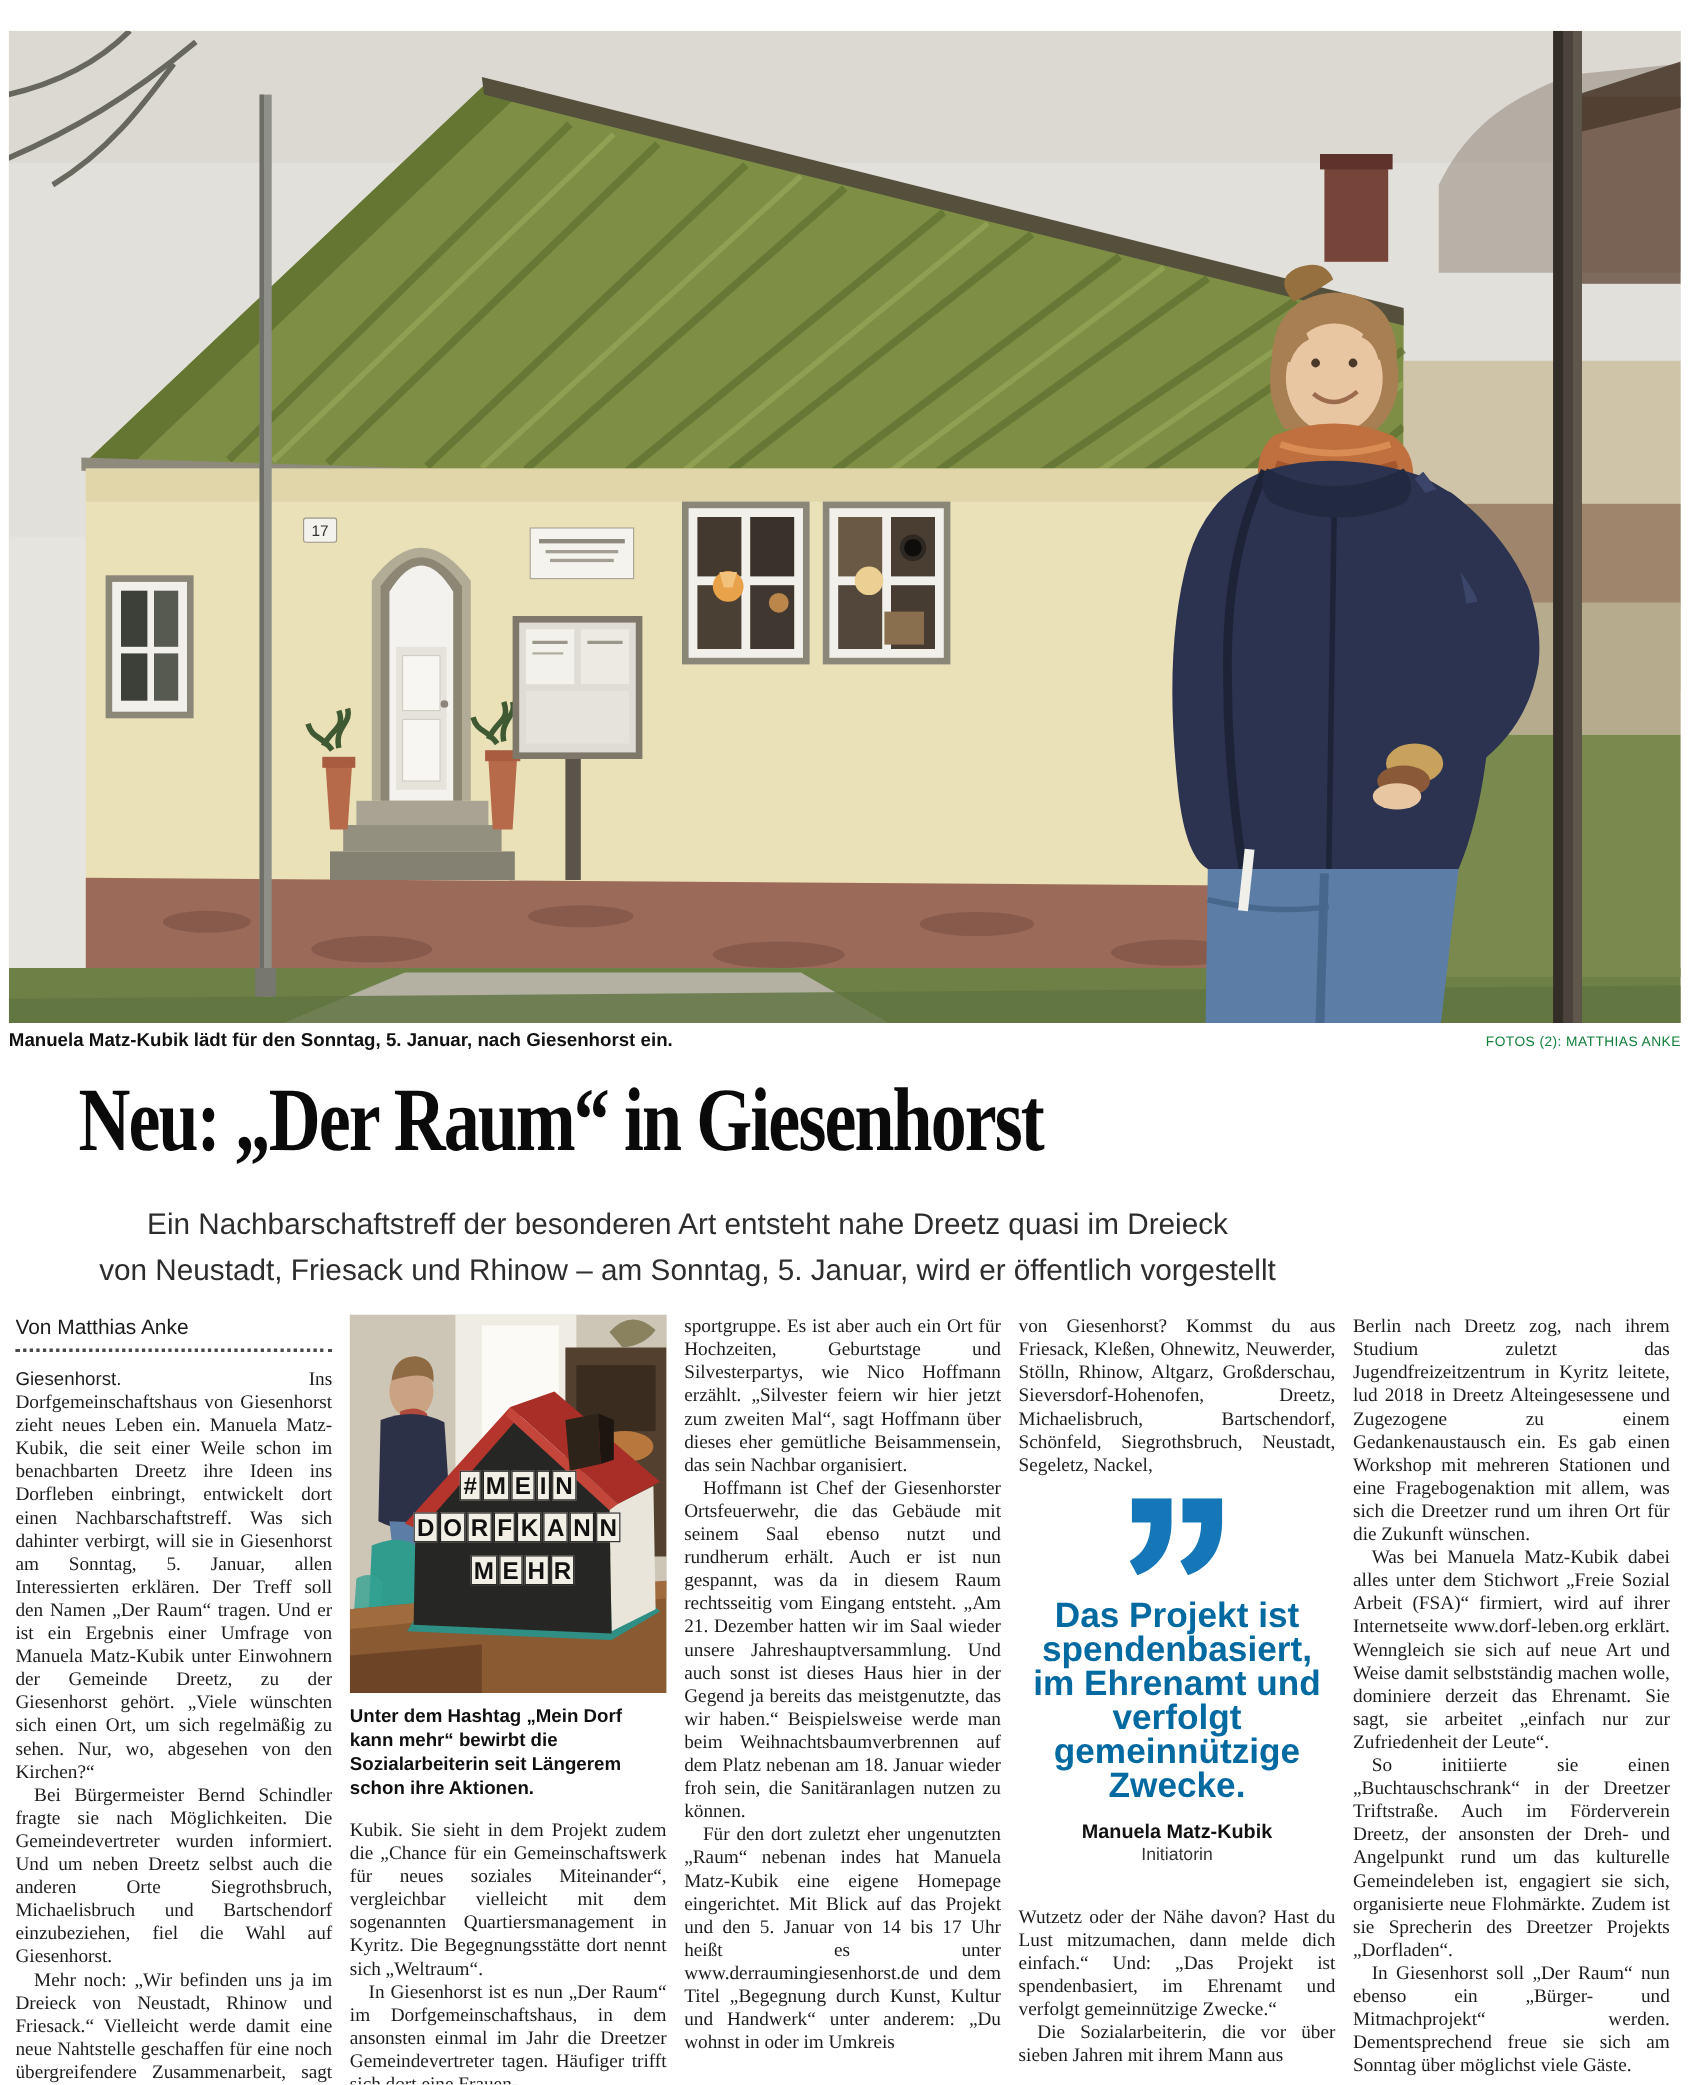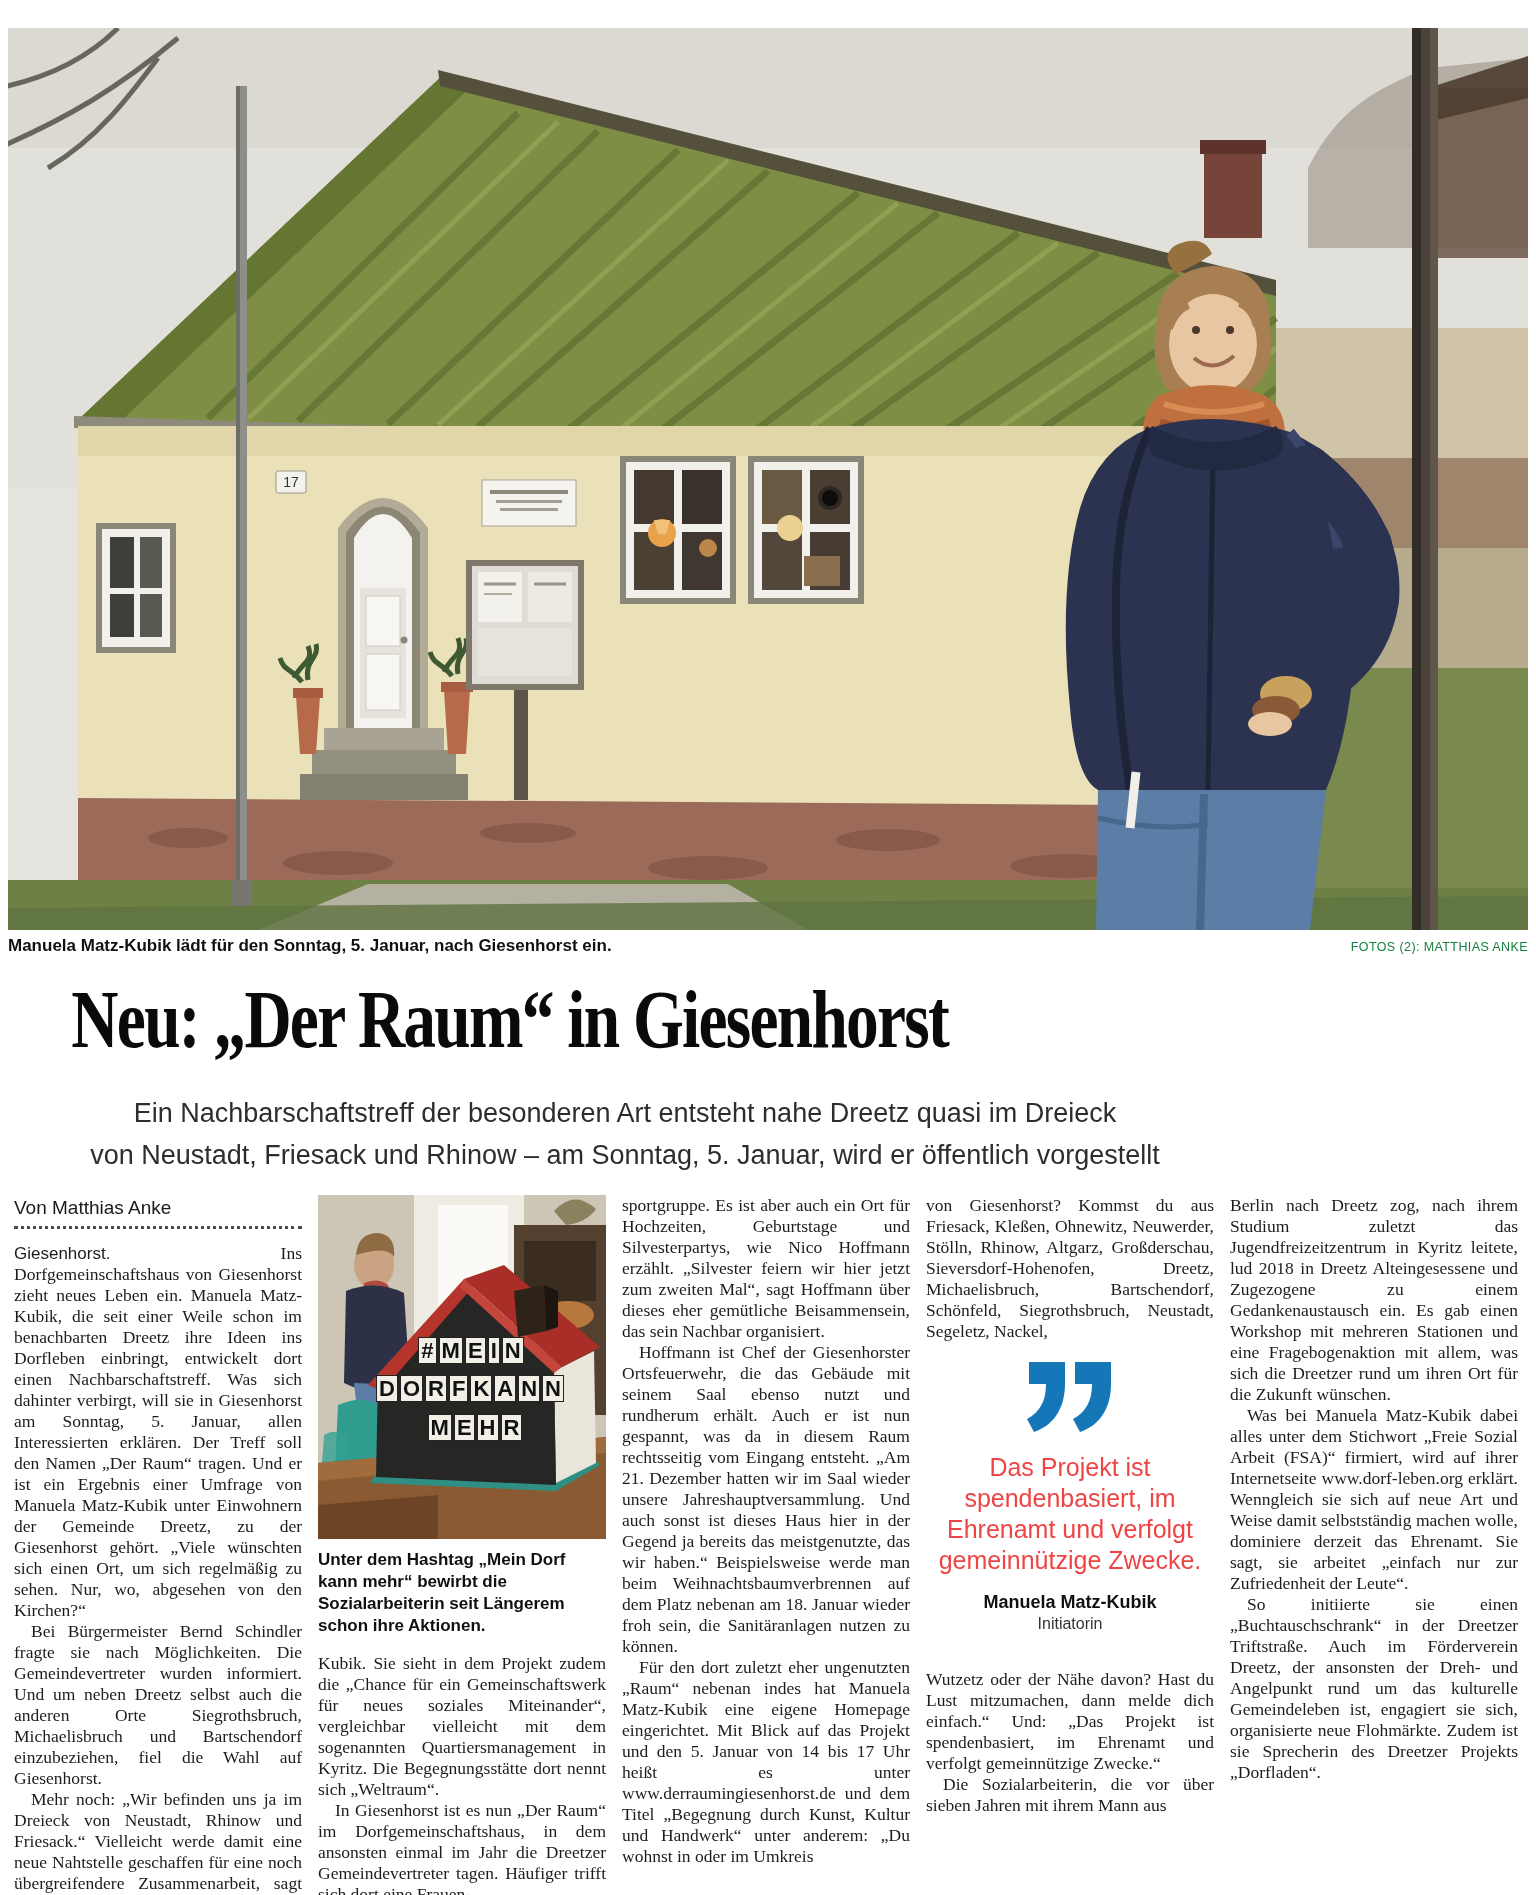--- a/index.html
+++ b/index.html
@@ -32,21 +32,21 @@
   .body-p.indent{text-indent:17px;}
   .lead-loc{font-family:"Liberation Sans",sans-serif;font-weight:normal;font-size:17px;}
   .inset-caption{font-family:"Liberation Sans",sans-serif;font-weight:bold;font-size:17px;line-height:22px;color:#101010;margin:10px 0 16px 0;}
 
   
   .inset-photo{position:relative;width:288px;height:344px;overflow:hidden;background:#cfc6b8;}
 
   
   .pullquote{padding:16px 0 10px 0;text-align:center;}
   .pq-icon{margin:4px auto 14px auto;width:86px;}
-  .pq-text{font-family:"Liberation Sans",sans-serif;font-weight:400;font-size:25px;line-height:31px;color:#ef4444;}
+  .pq-text{font-family:"Liberation Sans",sans-serif;font-weight:700;font-size:32px;line-height:31px;color:#0369a1;}
   .pq-author{font-family:"Liberation Sans",sans-serif;font-weight:bold;font-size:18px;color:#111;margin-top:16px;}
   .pq-role{font-family:"Liberation Sans",sans-serif;font-size:16px;color:#333;margin-top:2px;margin-bottom:26px;}
 
   
   .tiles-layer{position:absolute;left:0;top:0;width:100%;height:100%;pointer-events:none;}
   .tile-row{position:absolute;text-align:center;white-space:nowrap;}
   .tile{display:inline-block;background:#f2efe6;color:#111;border:1px solid #222;
         font-family:"Liberation Sans",sans-serif;font-weight:bold;
         margin:0 1px;padding:0 2px;line-height:1.15;}
   .tr1 .tile{font-size:22px;}
@@ -361,15 +361,16 @@
       <div class="pq-role">Initiatorin</div>
     </div>
     <p class="body-p">Wutzetz oder der Nähe davon? Hast du Lust mitzumachen, dann melde dich einfach.“ Und: „Das Projekt ist spendenbasiert, im Ehrenamt und verfolgt gemeinnützige Zwecke.“</p>
     <p class="body-p indent">Die Sozialarbeiterin, die vor über sieben Jahren mit ihrem Mann aus</p>
   </div>
 
   <div class="col">
     <p class="body-p">Berlin nach Dreetz zog, nach ihrem Studium zuletzt das Jugendfreizeitzentrum in Kyritz leitete, lud 2018 in Dreetz Alteingesessene und Zugezogene zu einem Gedankenaustausch ein. Es gab einen Workshop mit mehreren Stationen und eine Fragebogenaktion mit allem, was sich die Dreetzer rund um ihren Ort für die Zukunft wünschen.</p>
     <p class="body-p indent">Was bei Manuela Matz-Kubik dabei alles unter dem Stichwort „Freie Sozial Arbeit (FSA)“ firmiert, wird auf ihrer Internetseite www.dorf-leben.org erklärt. Wenngleich sie sich auf neue Art und Weise damit selbstständig machen wolle, dominiere derzeit das Ehrenamt. Sie sagt, sie arbeitet „einfach nur zur Zufriedenheit der Leute“.</p>
     <p class="body-p indent">So initiierte sie einen „Buchtauschschrank“ in der Dreetzer Triftstraße. Auch im Förderverein Dreetz, der ansonsten der Dreh- und Angelpunkt rund um das kulturelle Gemeindeleben ist, engagiert sie sich, organisierte neue Flohmärkte. Zudem ist sie Sprecherin des Dreetzer Projekts „Dorfladen“.</p>
+    <p class="body-p indent">In Giesenhorst soll „Der Raum“ nun ebenso ein „Bürger- und Mitmachprojekt“ werden. Dementsprechend freue sie sich am Sonntag über möglichst viele Gäste.</p>
   </div>
 
 </div>
 
 </body></html>

